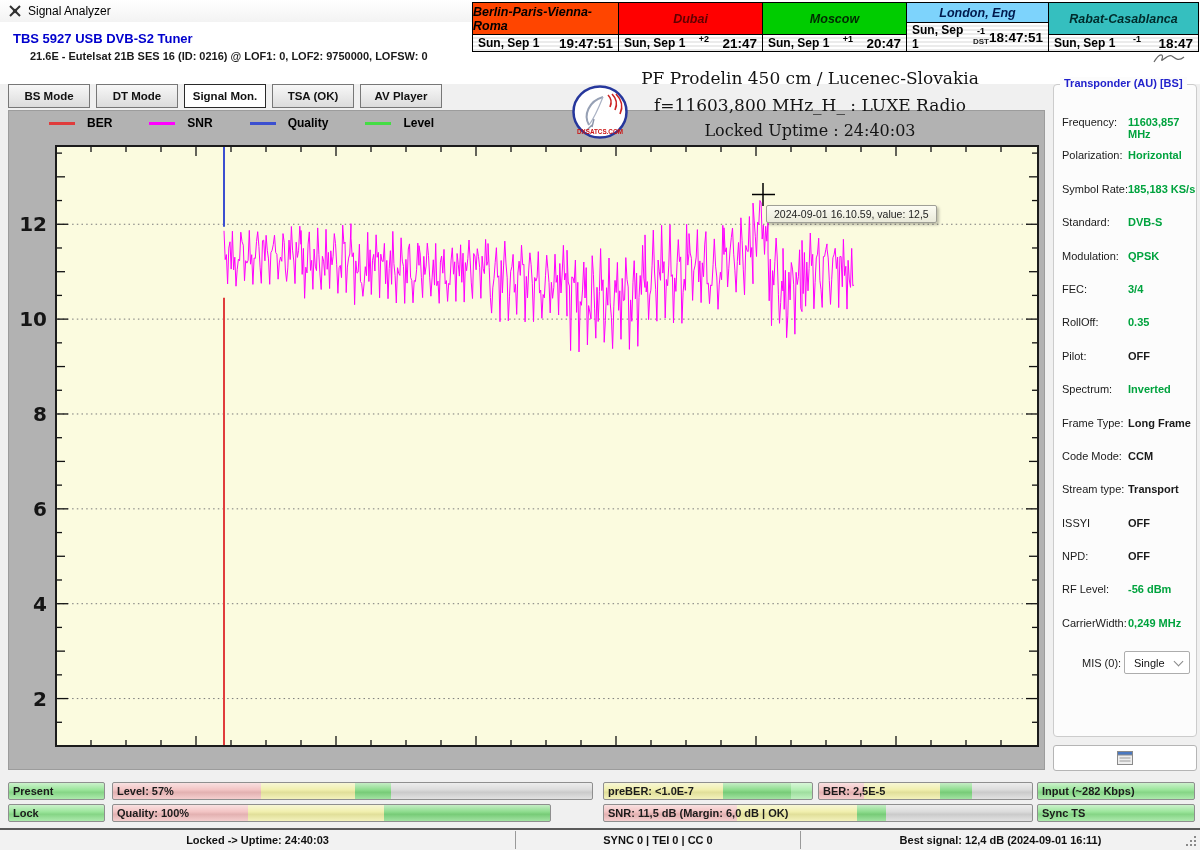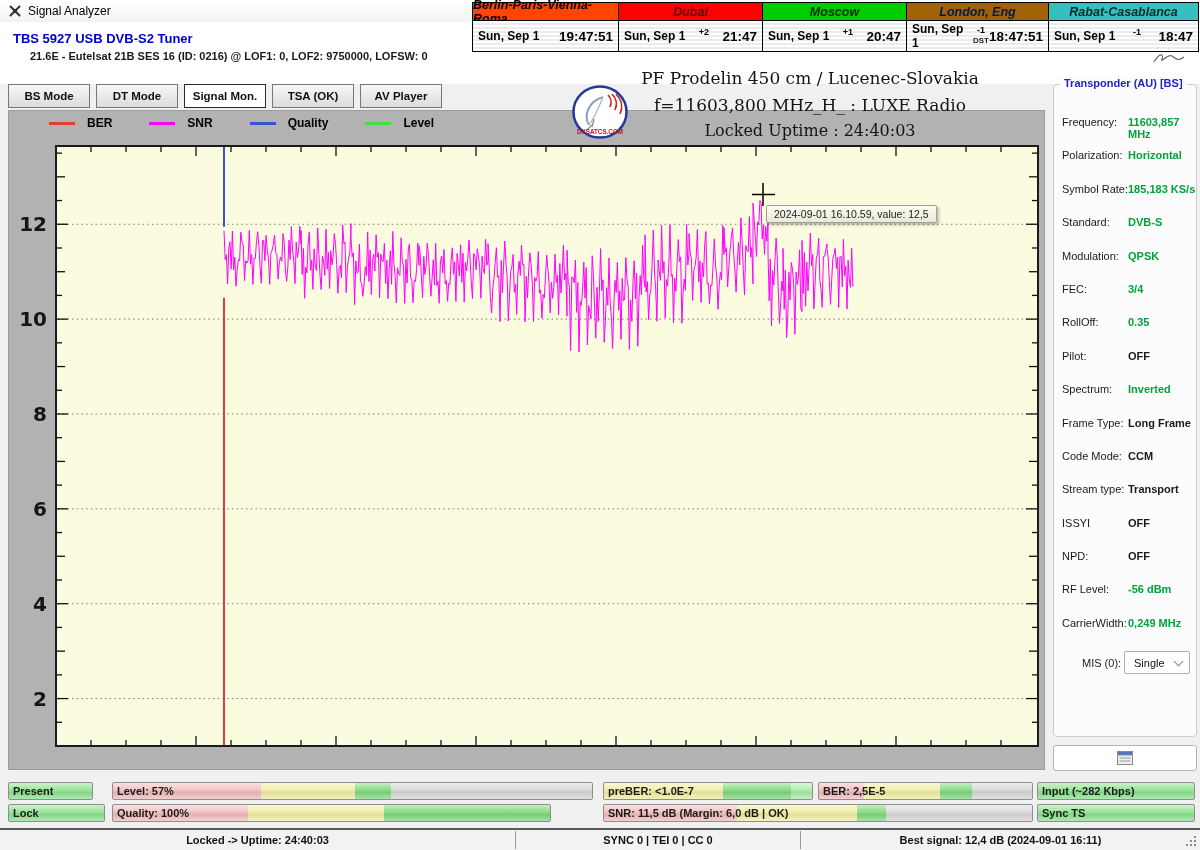--- a/index.html
+++ b/index.html
@@ -15,21 +15,21 @@
   .header { position:absolute; left:0; top:22px; width:1200px; height:62px;
             background:#ffffff; }
   .tuner { position:absolute; left:13px; top:9px; font-size:13px; font-weight:bold; color:#0000cd; }
   .sat   { position:absolute; left:30px; top:28px; font-size:11px; font-weight:bold; color:#1a1a1a; }
 
   
   .clocks { position:absolute; left:472px; top:2px; width:727px; height:50px;
             display:flex; border:1px solid #000; background:#fff; z-index:10; }
   .clock { flex:none; display:flex; flex-direction:column; border-right:1px solid #000; }
   .clock:last-child { border-right:none; }
-  .clock .head { height:18px; display:flex; align-items:center; justify-content:center;
+  .clock .head { height:32px; display:flex; align-items:center; justify-content:center;
                  font-style:italic; font-weight:bold; font-size:12.5px;
                  border-bottom:1px solid #000; }
   .clock .body { flex:1; display:flex; align-items:center; justify-content:space-between;
                  padding:0 5px; font-weight:bold; font-size:12px; color:#000;
                  background:repeating-linear-gradient(180deg,#ffffff 0 2px,#ebebeb 2px 4px); }
   .clock .time { font-size:13.5px; }
   .clock .off  { font-size:9px; position:relative; top:-4px; }
   .off-stack { display:flex; flex-direction:column; align-items:center; line-height:1; }
   .off-stack .o1 { font-size:9px; position:relative; top:-2px; }
   .off-stack .o2 { font-size:8px; color:#222; }
@@ -134,21 +134,21 @@
     </div>
     <div class="clock" style="width: 144px;">
       <div class="head" style="background: rgb(0, 204, 0); color: rgb(0, 43, 0);">Moscow</div>
       <div class="body">
         <span class="date">Sun, Sep 1</span>
         <span class="off">+1</span>
         <span class="time">20:47</span>
       </div>
     </div>
     <div class="clock" style="width: 142px;">
-      <div class="head" style="background: #a16207; color: rgb(0, 26, 77);">London, Eng</div>
+      <div class="head" style="background: #7dd3fc; color: rgb(0, 26, 77);">London, Eng</div>
       <div class="body">
         <span class="date">Sun, Sep 1</span>
         <span class="off-stack">
           <span class="o1">-1</span>
           <span class="o2">DST</span>
         </span>
         <span class="time">18:47:51</span>
       </div>
     </div>
     <div class="clock" style="width: 149px;">
@@ -435,21 +435,21 @@
         <rect x="9" y="1" width="2" height="2"></rect>
         <rect x="9" y="5" width="2" height="2"></rect>
     <rect x="5" y="5" width="2" height="2"></rect>
         <rect x="9" y="9" width="2" height="2"></rect>
     <rect x="5" y="9" width="2" height="2"></rect>
         <rect x="1" y="9" width="2" height="2"></rect>
       </g>
   </svg>
 </div>
 
-<div class="sbar" style="left: 8px; top: 782px; width: 85px; background-image: linear-gradient(rgba(255, 255, 255, 0.55), rgba(255, 255, 255, 0.12) 42%, rgba(0, 0, 0, 0.06) 58%, rgba(255, 255, 255, 0.28)), linear-gradient(90deg, rgb(142, 226, 142) 0%, rgb(142, 226, 142) 100%);">Present</div>
+<div class="sbar" style="left: 8px; top: 782px; width: 97px; background-image: linear-gradient(rgba(255, 255, 255, 0.55), rgba(255, 255, 255, 0.12) 42%, rgba(0, 0, 0, 0.06) 58%, rgba(255, 255, 255, 0.28)), linear-gradient(90deg, rgb(142, 226, 142) 0%, rgb(142, 226, 142) 100%);">Present</div>
 <div class="sbar" style="left: 112px; top: 782px; width: 481px; background-image: linear-gradient(rgba(255, 255, 255, 0.55), rgba(255, 255, 255, 0.12) 42%, rgba(0, 0, 0, 0.06) 58%, rgba(255, 255, 255, 0.28)), linear-gradient(90deg, rgb(241, 188, 188) 0%, rgb(241, 188, 188) 31%, rgb(239, 237, 163) 31%, rgb(239, 237, 163) 50.5%, rgb(127, 216, 127) 50.5%, rgb(127, 216, 127) 58%, rgb(215, 215, 215) 58%, rgb(215, 215, 215) 100%);">Level: 57%</div>
 <div class="sbar" style="left: 603px; top: 782px; width: 210px; background-image: linear-gradient(rgba(255, 255, 255, 0.55), rgba(255, 255, 255, 0.12) 42%, rgba(0, 0, 0, 0.06) 58%, rgba(255, 255, 255, 0.28)), linear-gradient(90deg, rgb(239, 237, 163) 0%, rgb(239, 237, 163) 57%, rgb(127, 216, 127) 57%, rgb(127, 216, 127) 90%, rgb(169, 236, 169) 90%, rgb(169, 236, 169) 100%);">preBER: &lt;1.0E-7</div>
 <div class="sbar" style="left: 818px; top: 782px; width: 215px; background-image: linear-gradient(rgba(255, 255, 255, 0.55), rgba(255, 255, 255, 0.12) 42%, rgba(0, 0, 0, 0.06) 58%, rgba(255, 255, 255, 0.28)), linear-gradient(90deg, rgb(241, 188, 188) 0%, rgb(241, 188, 188) 21%, rgb(239, 237, 163) 21%, rgb(239, 237, 163) 57%, rgb(127, 216, 127) 57%, rgb(127, 216, 127) 72%, rgb(215, 215, 215) 72%, rgb(215, 215, 215) 100%);">BER: 2,5E-5</div>
 <div class="sbar" style="left: 1037px; top: 782px; width: 158px; background-image: linear-gradient(rgba(255, 255, 255, 0.55), rgba(255, 255, 255, 0.12) 42%, rgba(0, 0, 0, 0.06) 58%, rgba(255, 255, 255, 0.28)), linear-gradient(90deg, rgb(142, 226, 142) 0%, rgb(142, 226, 142) 100%);">Input (~282 Kbps)</div>
 <div class="sbar" style="left: 8px; top: 804px; width: 97px; background-image: linear-gradient(rgba(255, 255, 255, 0.55), rgba(255, 255, 255, 0.12) 42%, rgba(0, 0, 0, 0.06) 58%, rgba(255, 255, 255, 0.28)), linear-gradient(90deg, rgb(142, 226, 142) 0%, rgb(142, 226, 142) 100%);">Lock</div>
 <div class="sbar" style="left: 112px; top: 804px; width: 439px; background-image: linear-gradient(rgba(255, 255, 255, 0.55), rgba(255, 255, 255, 0.12) 42%, rgba(0, 0, 0, 0.06) 58%, rgba(255, 255, 255, 0.28)), linear-gradient(90deg, rgb(241, 188, 188) 0%, rgb(241, 188, 188) 31%, rgb(239, 237, 163) 31%, rgb(239, 237, 163) 62%, rgb(127, 216, 127) 62%, rgb(127, 216, 127) 100%);">Quality: 100%</div>
 <div class="sbar" style="left: 603px; top: 804px; width: 430px; background-image: linear-gradient(rgba(255, 255, 255, 0.55), rgba(255, 255, 255, 0.12) 42%, rgba(0, 0, 0, 0.06) 58%, rgba(255, 255, 255, 0.28)), linear-gradient(90deg, rgb(241, 188, 188) 0%, rgb(241, 188, 188) 31%, rgb(239, 237, 163) 31%, rgb(239, 237, 163) 59%, rgb(127, 216, 127) 59%, rgb(127, 216, 127) 66%, rgb(215, 215, 215) 66%, rgb(215, 215, 215) 100%);">SNR: 11,5 dB (Margin: 6,0 dB | OK)</div>
 <div class="sbar" style="left: 1037px; top: 804px; width: 158px; background-image: linear-gradient(rgba(255, 255, 255, 0.55), rgba(255, 255, 255, 0.12) 42%, rgba(0, 0, 0, 0.06) 58%, rgba(255, 255, 255, 0.28)), linear-gradient(90deg, rgb(142, 226, 142) 0%, rgb(142, 226, 142) 100%);">Sync TS</div>
 
 </body></html>

